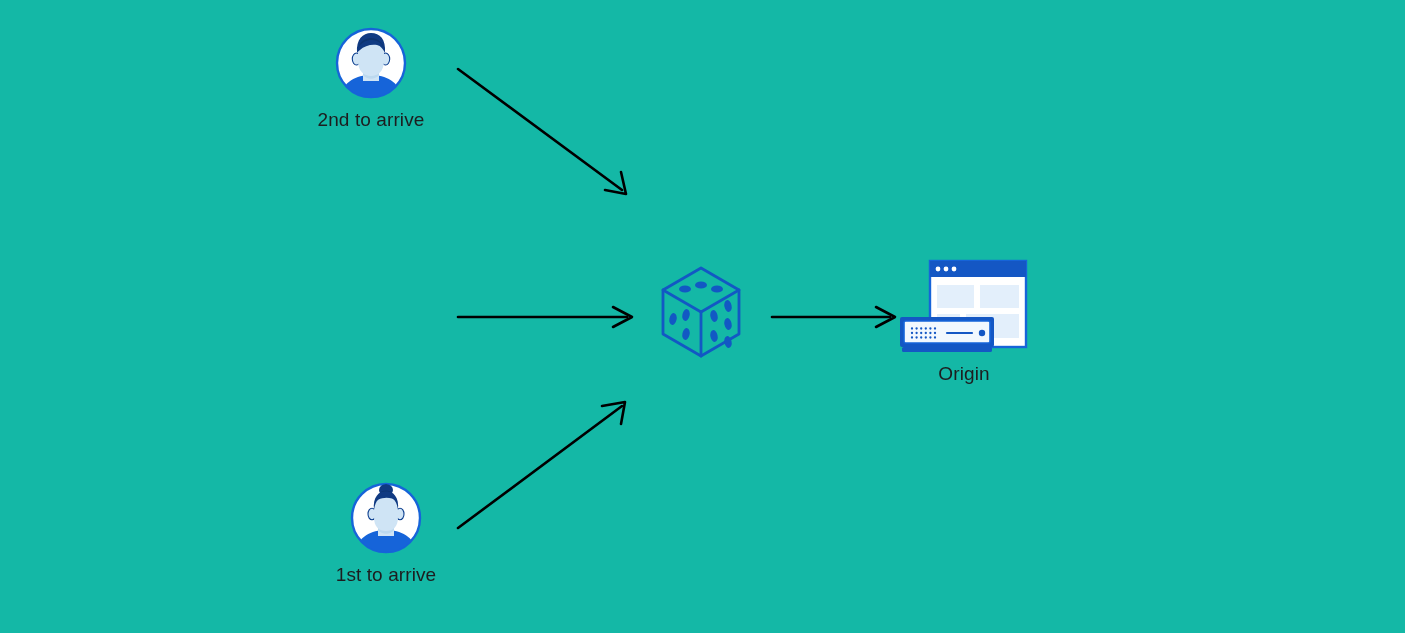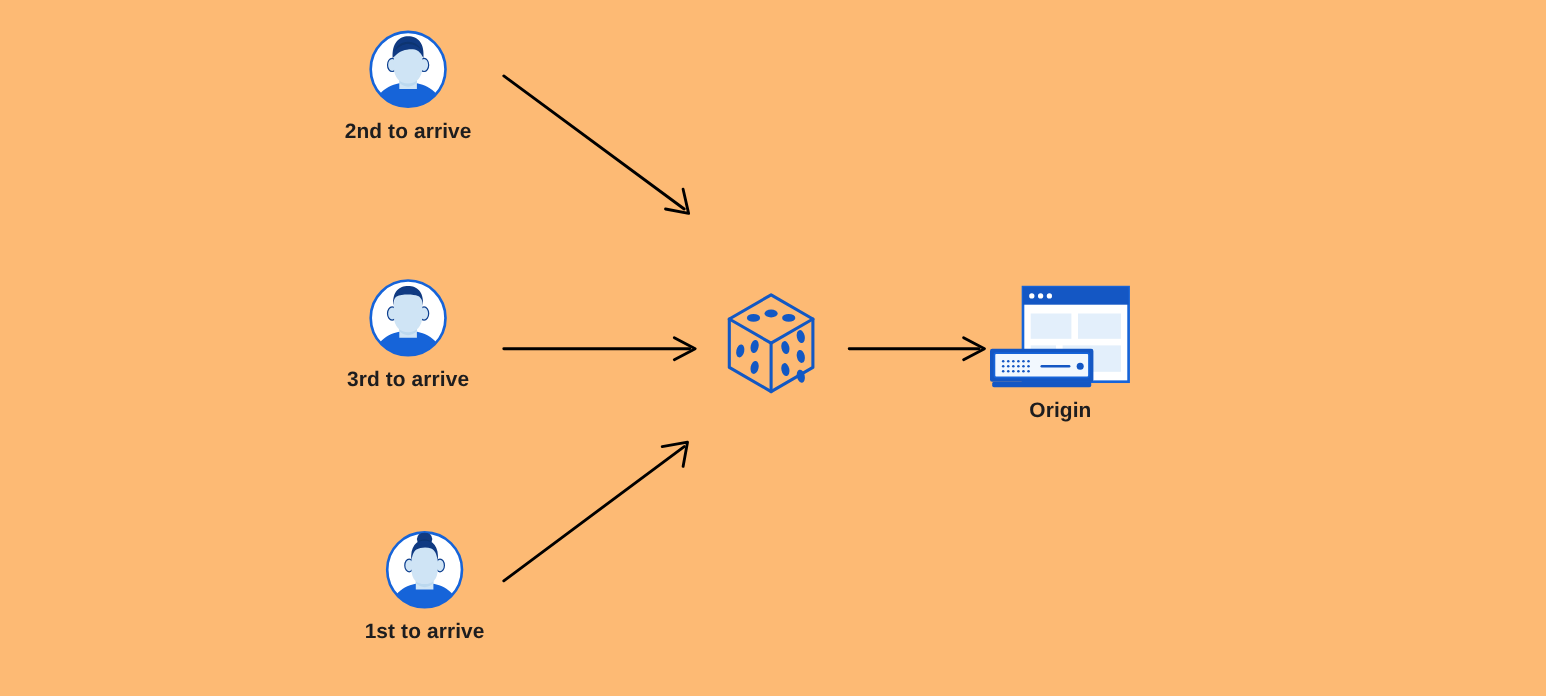--- a/index.html
+++ b/index.html
@@ -8,23 +8,22 @@
     background: #ffffff;
   }
   body {
     font-family: "Liberation Sans", sans-serif;
     -webkit-font-smoothing: antialiased;
   }
   #canvas {
     position: relative;
     width: 1405px;
     height: 633px;
-    background: #fdba74;
+    background: #14b8a6;
     overflow: hidden;
-    font-weight: bold;
   }
 
   
   .node {
     position: absolute;
   }
   .node-label {
     position: absolute;
     left: 50%;
     transform: translateX(-50%);
@@ -121,43 +120,20 @@
           <path d="M 25 28 C 25 16 31 11 38 11 C 45 11 51 16 51 28 L 51 36 C 51 46 45 51 38 51 C 31 51 25 46 25 36 Z" fill="#cfe4f5"></path>
 
           <path d="M 24 28 C 23 14 30 8 38 8 C 47 8 53 14 52 28 C 50 24 48 21 44 20 C 38 19 31 21 27 25 C 25.6 26.2 24.7 27 24 28 Z" fill="#103a82"></path>
           <path d="M 25.5 22 C 30 16 36 14 42 15.5 C 47 16.8 50 20 51.6 24 C 50 18 45 13 38 13 C 32 13 27.5 16.5 25.5 22 Z" fill="#0d3470"></path>
         </g>
       </svg>
     </div>
     <div class="node-label avatar-label">2nd to arrive</div>
   </div>
 
-  <div class="node" style="left:333px; top:251px; width:76px; height:130px;">
-    <div class="avatar">
-      <svg viewBox="0 0 76 76" width="76" height="76">
-        <defs>
-          <clipPath id="clipB">
-              <circle cx="38" cy="38" r="34"></circle>
-            </clipPath>
-        </defs>
-        <circle cx="38" cy="38" r="34" fill="#ffffff" stroke="#1664d9" stroke-width="2.4"></circle>
-        <g clip-path="url(#clipB)">
-          <path d="M 6 76 C 8 58 22 50 38 50 C 54 50 68 58 70 76 Z" fill="#1664d9"></path>
-          <path d="M 30 42 L 46 42 L 46 56 L 30 56 Z" fill="#cfe4f5"></path>
-          <path d="M 30 50 C 34 55 42 55 46 50 L 46 44 L 30 44 Z" fill="#bcd9ef"></path>
-          <ellipse cx="23.5" cy="34" rx="4.2" ry="6" fill="#cfe4f5" stroke="#0d3f8f" stroke-width="1.1"></ellipse>
-          <ellipse cx="52.5" cy="34" rx="4.2" ry="6" fill="#cfe4f5" stroke="#0d3f8f" stroke-width="1.1"></ellipse>
-          <path d="M 25 28 C 25 16 31 11 38 11 C 45 11 51 16 51 28 L 51 36 C 51 46 45 51 38 51 C 31 51 25 46 25 36 Z" fill="#cfe4f5"></path>
-
-          <path d="M 24.5 27 C 23.5 14 30 9 38 9 C 46 9 52.5 14 51.5 27 C 51 22.5 50 19.5 47 18.2 C 42 16.2 32 16.4 27.6 18.6 C 25.4 19.8 24.9 23 24.5 27 Z" fill="#103a82"></path>
-        </g>
-      </svg>
-    </div>
-    <div class="node-label avatar-label">3rd to arrive</div>
-  </div>
 
   <div class="node" style="left:348px; top:480px; width:76px; height:130px;">
     <div class="avatar">
       <svg viewBox="0 0 76 76" width="76" height="76">
         <defs>
           <clipPath id="clipC">
               <circle cx="38" cy="38" r="34"></circle>
             </clipPath>
         </defs>
         <circle cx="38" cy="38" r="34" fill="#ffffff" stroke="#1664d9" stroke-width="2.4"></circle>

